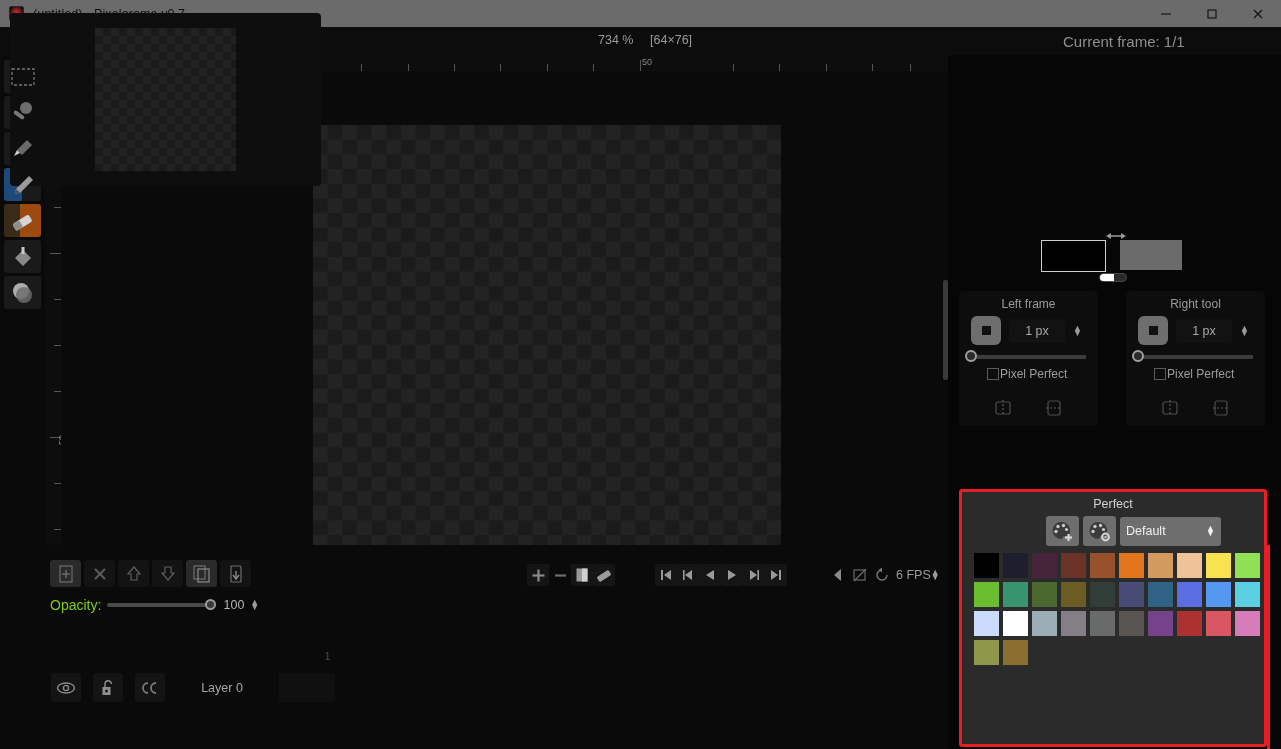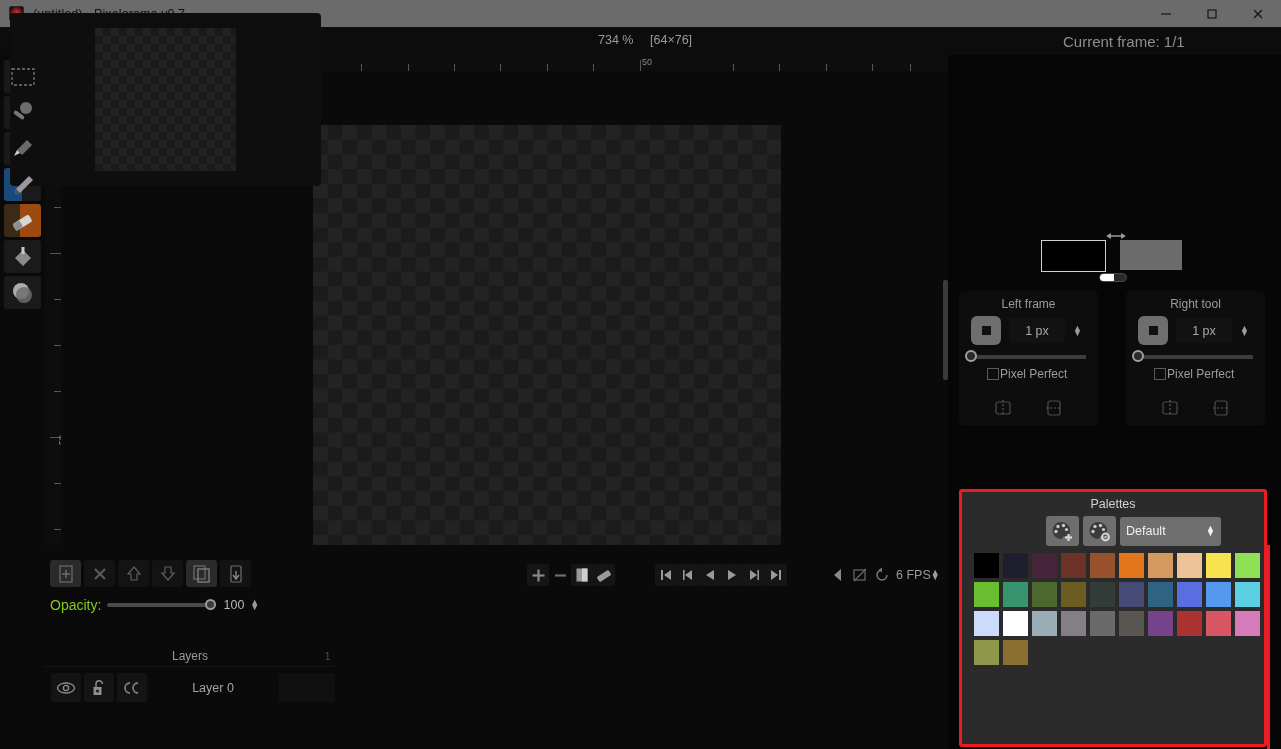--- a/index.html
+++ b/index.html
@@ -149,21 +149,21 @@
     border-bottom: 1px solid #161616;
   }
   .layers-head .t { font-size: 12px; color: #9b9b9b; }
   .frame-col-head {
     position: absolute; left: 240px; top: 0; width: 85px; height: 22px;
     display: flex; align-items: center; justify-content: center;
     font-size: 11px; color: #4a4a4a;
   }
   .layer-row {
     position: absolute; left: 0; top: 26px; width: 290px; height: 33px;
-    display: flex; align-items: center; gap: 3px; padding-left: 6px;
+    display: flex; align-items: center; gap: 12px; padding-left: 6px;
   }
   .lrbtn {
     width: 30px; height: 29px; background: #141414; border-radius: 3px;
     display: flex; align-items: center; justify-content: center;
   }
   .layer-name {
     flex: 1; height: 29px; display: flex; align-items: center; justify-content: center;
     font-size: 12.5px; color: #a5a5a5;
   }
   .layer-cell { width: 56px; height: 29px; background: #101010; }
@@ -521,23 +521,20 @@
         </svg>
     </div>
     <div class="fps-text">6 FPS</div>
     <div class="spin">
         <span>▲</span>
         <span>▼</span>
       </div>
   </div>
 
   <div class="layers-panel">
-    <div class="layers-head">
-      <span class="t">Layers</span>
-    </div>
     <div class="frame-col-head">1</div>
     <div class="layer-row">
       <div class="lrbtn">
         <svg width="20" height="14" viewBox="0 0 20 14">
             <ellipse cx="10" cy="7" rx="8.5" ry="5" fill="none" stroke="#8f8f8f" stroke-width="1.3"></ellipse>
             <circle cx="10" cy="7" r="2.6" fill="none" stroke="#8f8f8f" stroke-width="1.3"></circle>
           </svg>
       </div>
       <div class="lrbtn">
         <svg width="16" height="18" viewBox="0 0 16 18">
@@ -640,21 +637,21 @@
       <span>
         <svg width="18" height="18" viewBox="0 0 18 18">
             <rect x="3" y="2" width="12" height="14" rx="2" fill="none" stroke="#4d4d4d" stroke-width="1.2"></rect>
             <line x1="1" y1="9" x2="17" y2="9" stroke="#5d5d5d" stroke-width="1.2" stroke-dasharray="2 2"></line>
           </svg>
       </span>
     </div>
   </div>
 
   <div class="palettes" style="border-color: rgb(236, 28, 36);">
-    <div class="pal-title">Palettes</div>
+    <div class="pal-title">Perfect</div>
     <div class="pal-toolbar">
       <div class="pal-btn">
         <svg width="24" height="22" viewBox="0 0 24 22">
           <path d="M10 2 A8.5 8.5 0 1 0 10 19 C12 19 11 17 12.5 16.5 C15 15.7 19 16.5 19 12 A8.7 8.7 0 0 0 10 2 Z" fill="#3b3b3b"></path>
           <circle cx="7" cy="6.5" r="1.7" fill="#c9c9c9"></circle>
             <circle cx="12.5" cy="5.5" r="1.7" fill="#c9c9c9"></circle>
           <circle cx="5" cy="11.5" r="1.7" fill="#c9c9c9"></circle>
             <circle cx="15.5" cy="9.5" r="1.6" fill="#c9c9c9"></circle>
           <line x1="17.5" y1="14" x2="17.5" y2="21" stroke="#d8d8d8" stroke-width="2.2"></line>
           <line x1="14" y1="17.5" x2="21" y2="17.5" stroke="#d8d8d8" stroke-width="2.2"></line>

